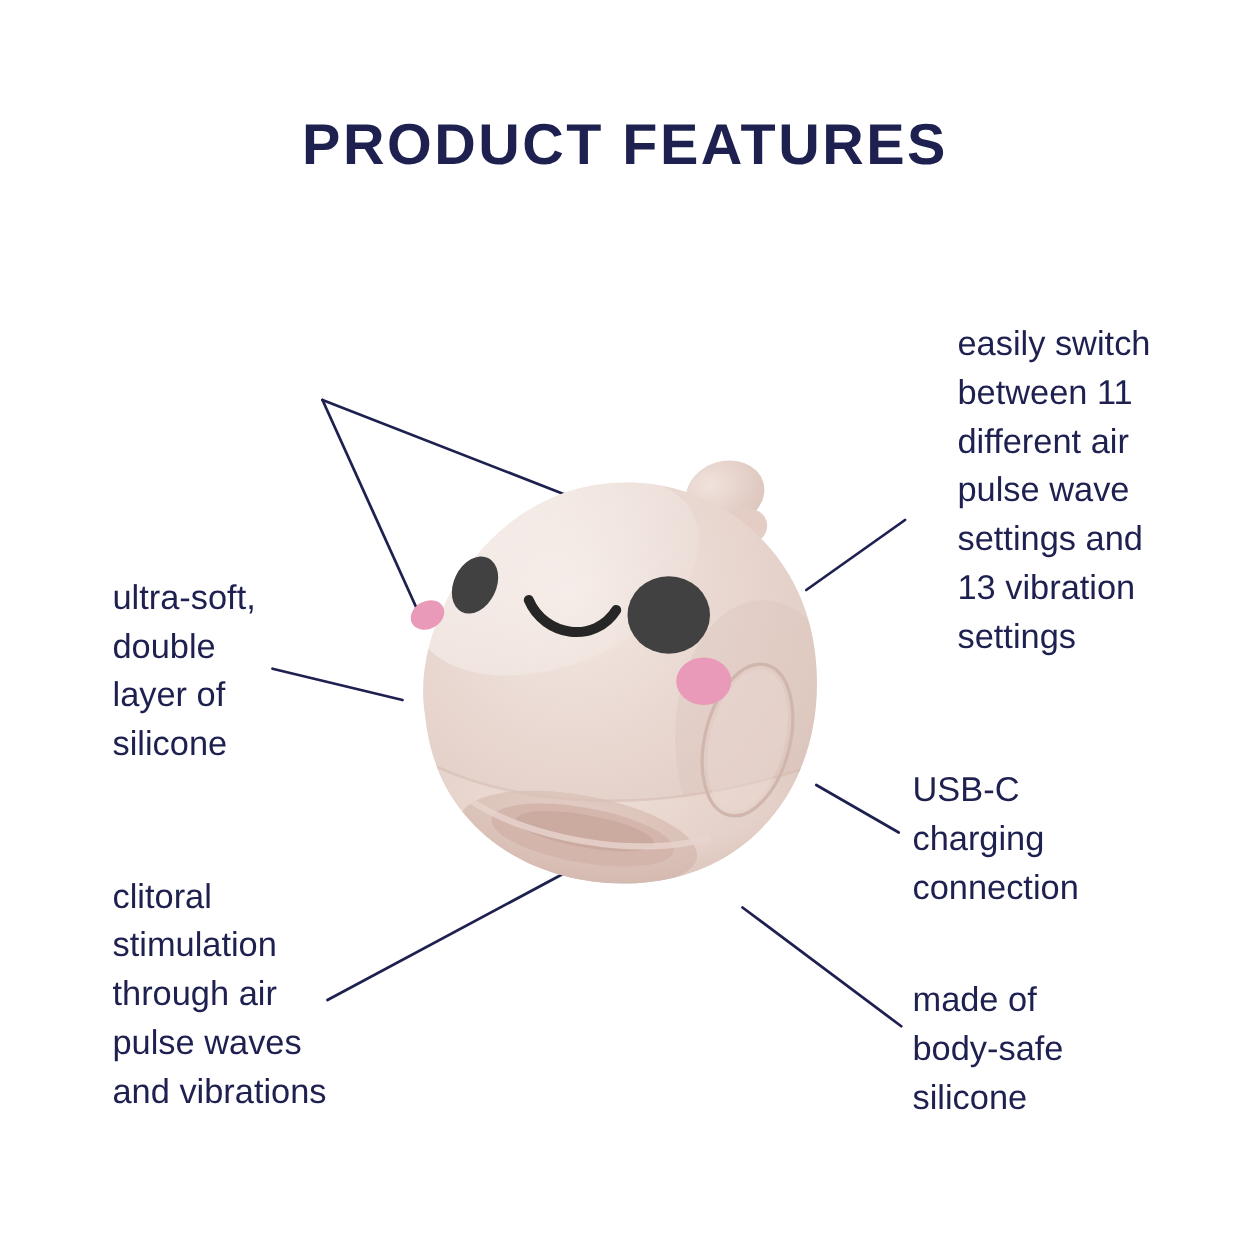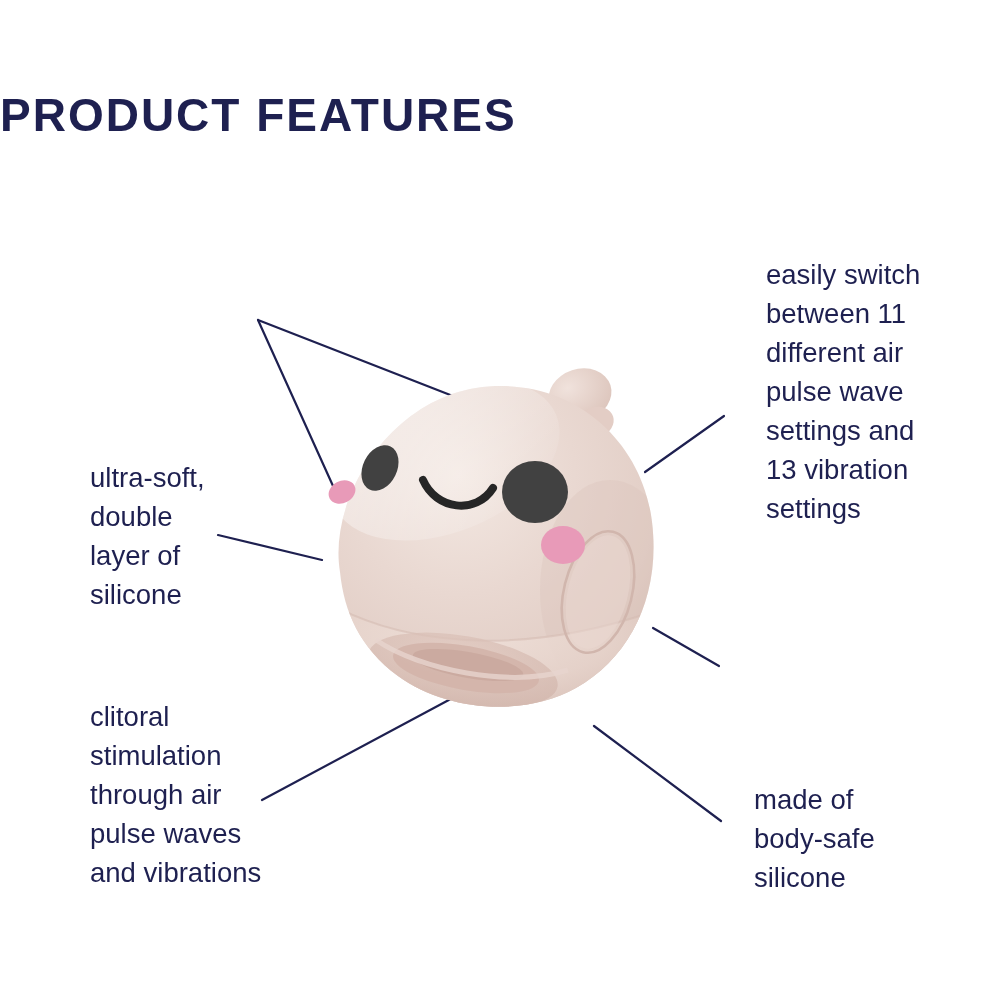--- a/index.html
+++ b/index.html
@@ -10,21 +10,21 @@
     font-family:"Liberation Sans", sans-serif;
     overflow:hidden;
     position:relative;
   }
   #stage{position:relative;width:1000px;height:1000px;}
 
   
   .title{
     position:absolute;
     top:88px;left:0;width:1000px;
-    text-align:left;
+    text-align:center;
     font-size:46px;
     font-weight:bold;
     letter-spacing:2.0px;
     color:#1e2050;
     font-family:"Liberation Sans", sans-serif;
   }
 
   
   .label{
     position:absolute;
@@ -36,21 +36,21 @@
     white-space:pre-line;
   }
   .label.left{text-align:left;}
   .label.right{text-align:left;}
 
   #lbl-motors   { left:90px;  top:255px; width:270px; }
   #lbl-silicone { left:90px;  top:458px; width:250px; }
   #lbl-clitoral { left:90px;  top:697px; width:270px; }
   #lbl-settings { left:732px; top:255px; width:200px;margin-left:34px; }
   #lbl-usbc     { left:730px; top:612px; width:210px; }
-  #lbl-bodysafe { left:754px; top:780px; width:210px; }
+  #lbl-bodysafe { left:730px; top:780px; width:210px; }
 
   
   #connectors{position:absolute;left:0;top:0;width:1000px;height:1000px;}
   #connectors line{stroke:#1e2050;stroke-width:2.2;stroke-linecap:round;}
 
   
   #product{
     position:absolute;
     left:280px;top:340px;
     width:420px;height:420px;
@@ -164,18 +164,21 @@
 and vibrations</div>
 
   <div class="label right" id="lbl-settings">easily switch
 between 11
 different air
 pulse wave
 settings and
 13 vibration
 settings</div>
 
+  <div class="label right" id="lbl-usbc">USB-C
+charging
+connection</div>
 
   <div class="label right" id="lbl-bodysafe">made of
 body-safe
 silicone</div>
 
 </div>
 
 </body></html>

